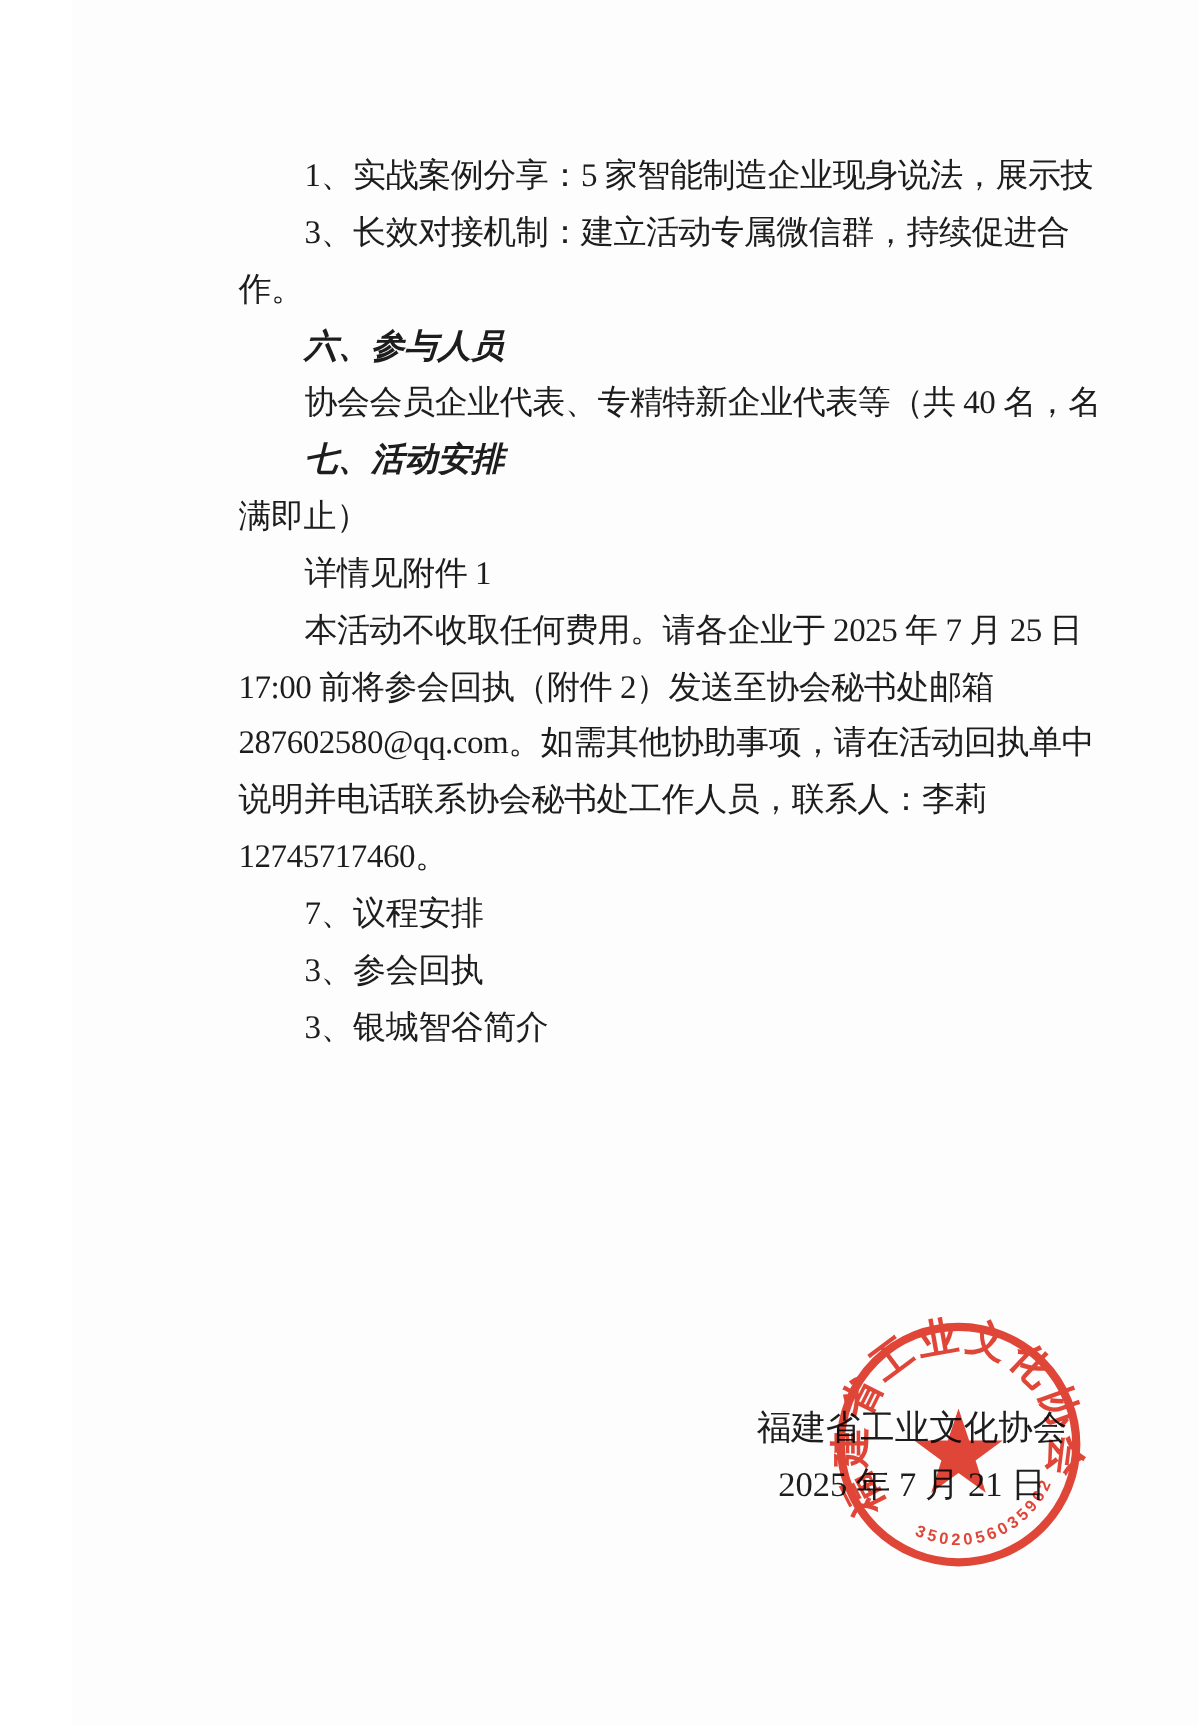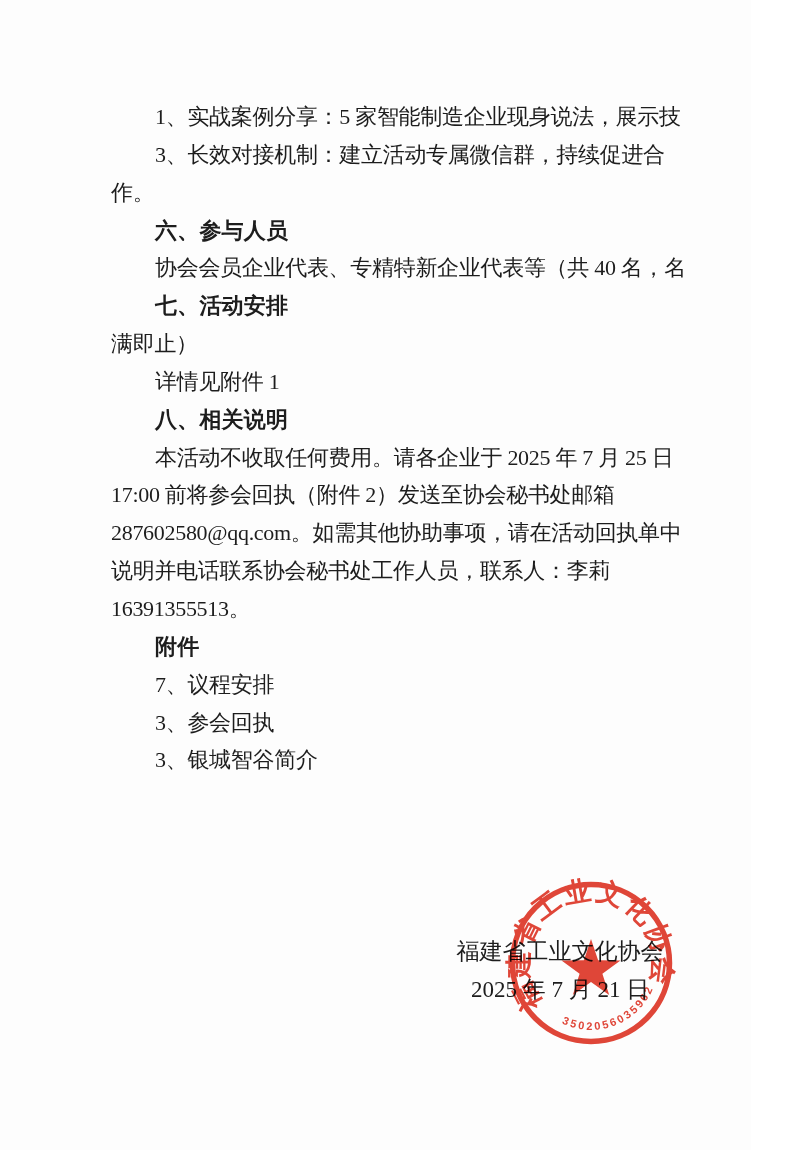--- a/index.html
+++ b/index.html
@@ -7,39 +7,41 @@
     --seal-red:#df3627;
     --page-bg:#fdfdfd;
   }
   html,body{margin:0;padding:0;}
   body{background:#ffffff;font-family:"Liberation Serif","DejaVu Serif",serif;}
   .page{
     position:relative;
     width:751px;height:1150px;
     background:var(--page-bg);
     overflow:hidden;
+    margin-left:48px;
   }
   .body-text{
     position:absolute;
     left:111px;top:98px;
     width:612px;
     color:var(--ink);
   }
   .line{
     height:37.85px;
     line-height:37.85px;
     font-size:22px;
     letter-spacing:-0.3px;
     white-space:nowrap;
   }
   .line.ind{text-indent:44px;}
   .line.hd{
     font-weight:bold;
     font-family:"Liberation Sans","DejaVu Sans",sans-serif;
     letter-spacing:0.2px;
+    font-style:italic;
   }
   .signature{
     position:absolute;
     left:405px;top:933px;
     width:310px;
     text-align:center;
     color:var(--ink);
   }
   .sig-line{
     height:37.85px;
@@ -83,27 +85,25 @@
 
   <div class="body-text" id="body-lines">
       <div class="line ind">1、实战案例分享：5 家智能制造企业现身说法，展示技</div>
       <div class="line ind">3、长效对接机制：建立活动专属微信群，持续促进合</div>
       <div class="line">作。</div>
       <div class="line ind hd">六、参与人员</div>
       <div class="line ind">协会会员企业代表、专精特新企业代表等（共 40 名，名</div>
       <div class="line ind hd">七、活动安排</div>
       <div class="line">满即止）</div>
       <div class="line ind">详情见附件 1</div>
-      <div class="line ind hd">八、相关说明</div>
       <div class="line ind">本活动不收取任何费用。请各企业于 2025 年 7 月 25 日</div>
       <div class="line">17:00 前将参会回执（附件 2）发送至协会秘书处邮箱</div>
       <div class="line">287602580@qq.com。如需其他协助事项，请在活动回执单中</div>
       <div class="line">说明并电话联系协会秘书处工作人员，联系人：李莉</div>
-      <div class="line">16391355513。</div>
-      <div class="line ind hd">附件</div>
+      <div class="line">12745717460。</div>
       <div class="line ind">7、议程安排</div>
       <div class="line ind">3、参会回执</div>
       <div class="line ind">3、银城智谷简介</div>
     </div>
 
   <div class="signature">
     <div class="sig-line">福建省工业文化协会</div>
     <div class="sig-line">2025 年 7 月 21 日</div>
   </div>
 

